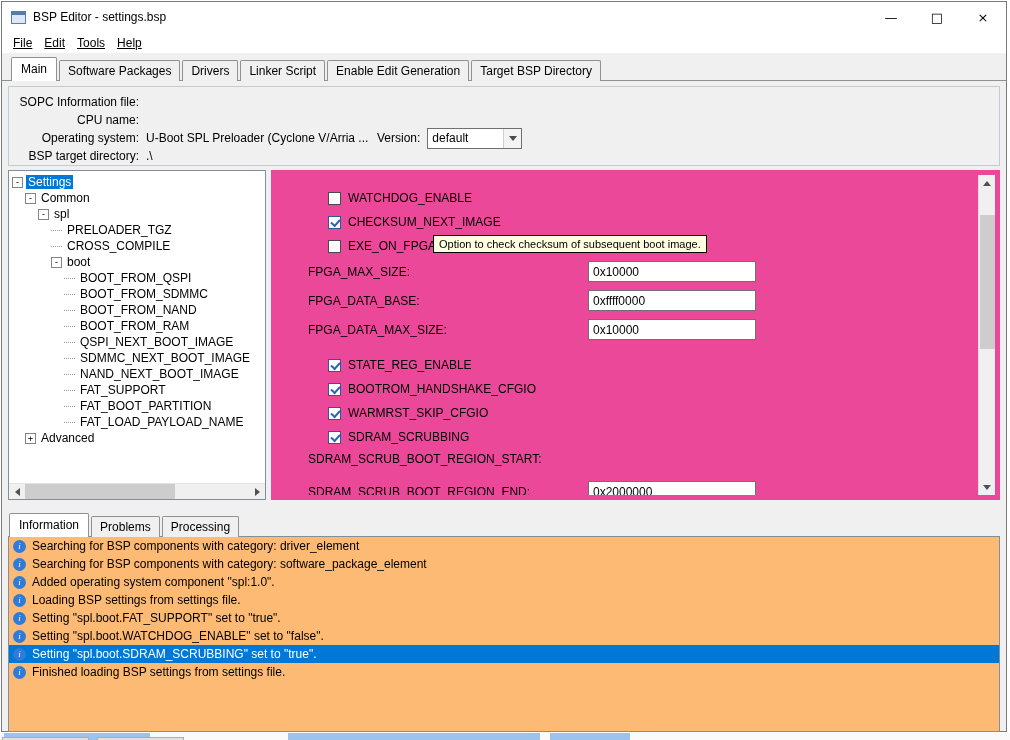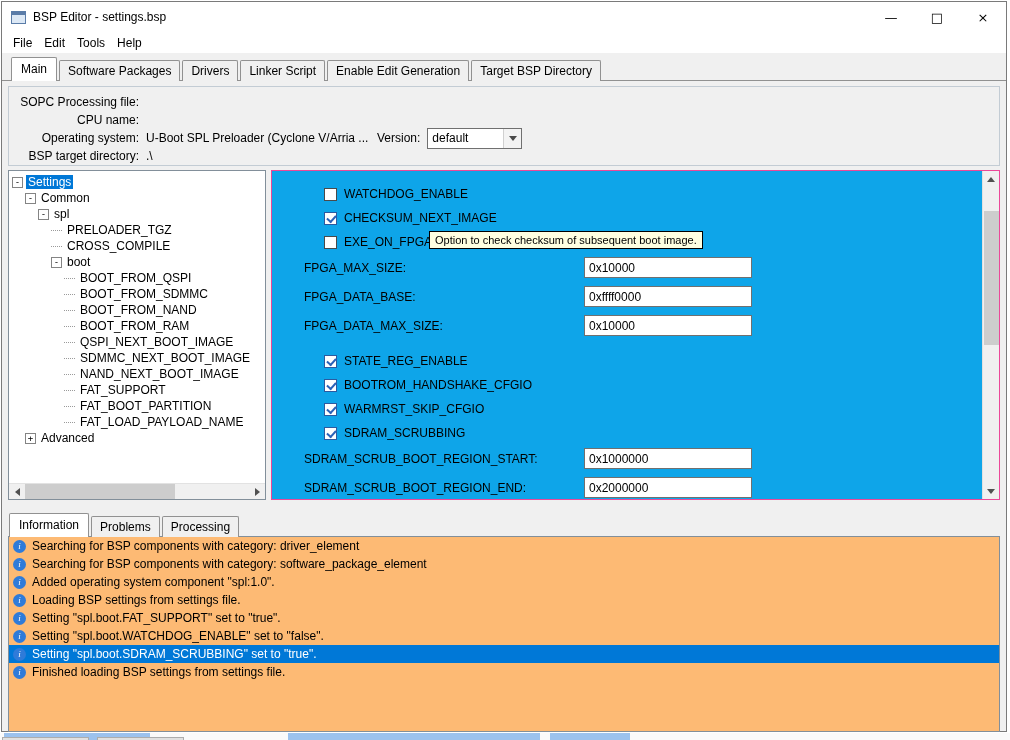--- a/index.html
+++ b/index.html
@@ -11,21 +11,21 @@
   
   .titlebar { height:30px; background:#fff; display:flex; align-items:center; flex:0 0 auto; }
   .app-icon { width:15px; height:13px; margin-left:9px; border:1px solid #5a7ca8; background:#dce8f5; position:relative; flex:0 0 auto; }
   .app-icon::before { content:""; position:absolute; left:0; right:0; top:0; height:3px; background:#5a7ca8; }
   .title-text { margin-left:7px; }
   .win-controls { margin-left:auto; display:flex; height:100%; }
   .win-btn { width:46px; height:100%; display:flex; align-items:center; justify-content:center; font-family:"DejaVu Sans","Liberation Sans",sans-serif; font-size:13px; }
 
   
   .menubar { height:21px; background:#fff; display:flex; align-items:center; padding-left:5px; flex:0 0 auto; }
-  .menu-item { padding:2px 6px; }
+  .menu-item { padding:2px 6px;text-decoration:underline; }
 
   
   .tabstrip { height:27px; display:flex; align-items:flex-end; padding-left:9px; position:relative; z-index:3; flex:0 0 auto; }
   .tab { border:1px solid #919191; border-bottom:none; background:#f0f0f0; padding:3px 8px; margin-right:2px; position:relative; top:1px; border-radius:2px 2px 0 0; white-space:nowrap; }
   .tab.active { background:#fff; z-index:4; top:0; padding:4px 9px 5px; margin-bottom:-1px; }
 
   .page { flex:1; border-top:1px solid #919191; display:flex; flex-direction:column; position:relative; z-index:1; min-height:0; background:#f0f0f0; }
 
   
   .infobox { margin:5px 6px 2px; height:80px; border:1px solid #c3ccd4; padding-top:6px; flex:0 0 auto; }
@@ -58,21 +58,21 @@
   .tri-up    { border-left:4px solid transparent; border-right:4px solid transparent; border-bottom:5px solid #505050; }
   .tri-down  { border-left:4px solid transparent; border-right:4px solid transparent; border-top:5px solid #505050; }
   .hscroll { position:absolute; left:0; right:0; bottom:0; height:16px; background:#f0f0f0; border-top:1px solid #e2e2e2; display:flex; }
   .htrack { flex:1; position:relative; }
   .hthumb { position:absolute; left:0; top:0; bottom:0; width:150px; background:#cdcdcd; }
   .vscroll { position:absolute; top:0; right:0; bottom:0; width:17px; background:#f0f0f0; border-left:1px solid #e0e0e0; display:flex; flex-direction:column; }
   .sbtn-bottom { margin-top:auto; }
   .vthumb { position:absolute; top:40px; left:1px; width:15px; height:134px; background:#cdcdcd; }
 
   
-  .settings-panel { flex:1; background:#0ea5e9; border:1px solid #ec4899; position:relative; overflow:hidden; min-width:0; }
+  .settings-panel { flex:1; background:#ec4899; border:5px solid #ec4899; position:relative; overflow:hidden; min-width:0; }
   .settings-content { padding-top:14px; }
   .srow.checkbox { height:24px; }
   .srow.text { height:29px; }
   .srow.gap-before { padding-top:8px; height:32px; }
   .cbrow { display:flex; align-items:center; margin-left:52px; height:18px; }
   .cb { width:13px; height:13px; border:1px solid #4a4a4a; background:#fff; margin-right:7px; position:relative; flex:0 0 auto; }
   .cb.checked { border-color:#2c5aa0; }
   .cb.checked::after { content:""; position:absolute; left:2px; top:2px; width:7px; height:4px; border-left:2px solid #2b62b8; border-bottom:2px solid #2b62b8; transform:rotate(-48deg); }
   .ftrow { display:flex; align-items:center; margin-left:32px; }
   .flabel { width:280px; flex:0 0 auto; white-space:nowrap; }
@@ -138,21 +138,21 @@
       <span class="tab">Enable Edit Generation</span>
 
       <span class="tab">Target BSP Directory</span>
 
   </div>
 
   <div class="page">
 
     <div class="infobox">
       <div class="irow">
-        <span class="ilabel">SOPC Processing file:</span>
+        <span class="ilabel">SOPC Information file:</span>
         <span class="ivalue"></span>
       </div>
       <div class="irow">
         <span class="ilabel">CPU name:</span>
         <span class="ivalue"></span>
       </div>
       <div class="irow">
         <span class="ilabel">Operating system:</span>
         <span class="ivalue os">U-Boot SPL Preloader (Cyclone V/Arria ...</span>
         <span class="vlabel">Version:</span>
@@ -387,21 +387,20 @@
                 <span class="cb checked"></span>
                 <span class="cblabel">SDRAM_SCRUBBING</span>
               </span>
 
             </div>
 
             <div class="srow text">
 
               <span class="ftrow">
                 <span class="flabel">SDRAM_SCRUB_BOOT_REGION_START:</span>
-                <input class="fvalue" value="0x1000000" style="">
               </span>
             </div>
 
             <div class="srow text">
 
               <span class="ftrow">
                 <span class="flabel">SDRAM_SCRUB_BOOT_REGION_END:</span>
                 <input class="fvalue" value="0x2000000" style="">
               </span>
             </div>

